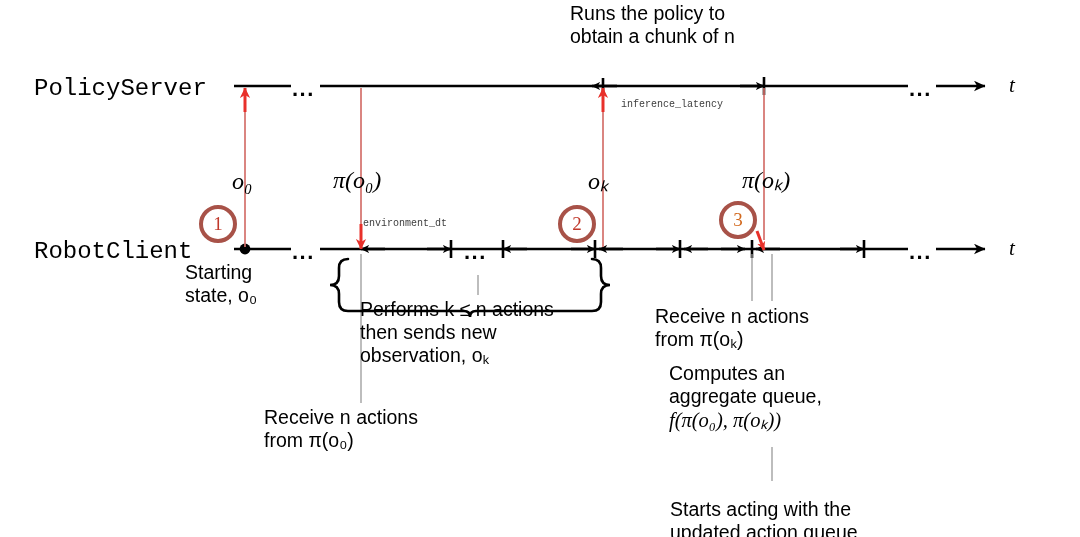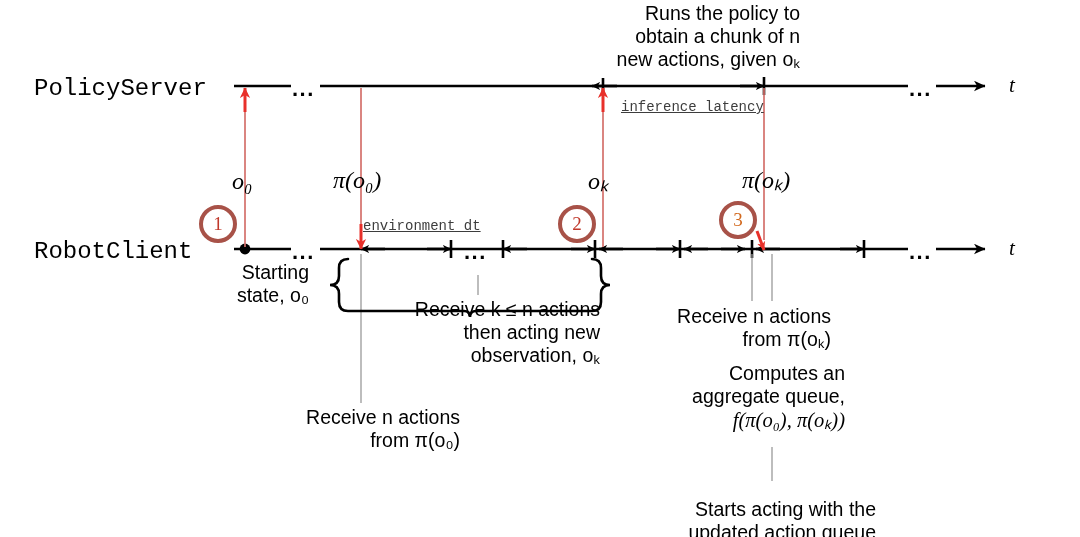--- a/index.html
+++ b/index.html
@@ -33,27 +33,26 @@
     font-family: "Liberation Mono", "DejaVu Sans Mono", monospace;
     font-size: 24px;
     letter-spacing: 0px;
   }
   .mathit {
     font-family: "Liberation Serif", serif;
     font-style: italic;
   }
   .codetiny {
     font-family: "Liberation Mono", "DejaVu Sans Mono", monospace;
-    font-size: 14px;
+    font-size: 10px;
     color: #3d3d3d;
-    text-decoration: underline;
   }
   .body-text {
     font-size: 19.5px;
-    text-align: right;
+    text-align: left;
   }
   .axis-t {
     font-family: "Liberation Serif", serif;
     font-style: italic;
     font-size: 21px;
   }
   .ev-lbl {
     font-family: "Liberation Serif", serif;
     font-size: 24px;
     font-style: italic;
@@ -194,31 +193,30 @@
   <div class="lbl codetiny" style="left:621px; top:99px;">inference_latency</div>
   <div class="lbl codetiny" style="left:363px; top:218px;">environment_dt</div>
 
   <div class="circle-num" style="left:199px; top:205px;">1</div>
   <div class="circle-num" style="left:558px; top:205px;">2</div>
   <div class="circle-num warm" style="left:719px; top:201px;">3</div>
 
   <div class="lbl body-text" style="left:570px; top:2px; width:230px;">
     <div>Runs the policy to</div>
     <div>obtain a chunk of n</div>
-    <div>new actions, given oₖ</div>
   </div>
 
   <div class="lbl body-text" style="left:185px; top:261px; width:124px;">
     <div>Starting</div>
     <div>state, o₀</div>
   </div>
 
   <div class="lbl body-text" style="left:360px; top:298px; width:240px;">
-    <div>Receive k ≤ n actions</div>
-    <div>then acting new</div>
+    <div>Performs k ≤ n actions</div>
+    <div>then sends new</div>
     <div>observation, oₖ</div>
   </div>
 
   <div class="lbl body-text" style="left:264px; top:406px; width:196px;">
     <div>Receive n actions</div>
     <div>from π(o₀)</div>
   </div>
 
   <div class="lbl body-text" style="left:655px; top:305px; width:176px;">
     <div>Receive n actions</div>

